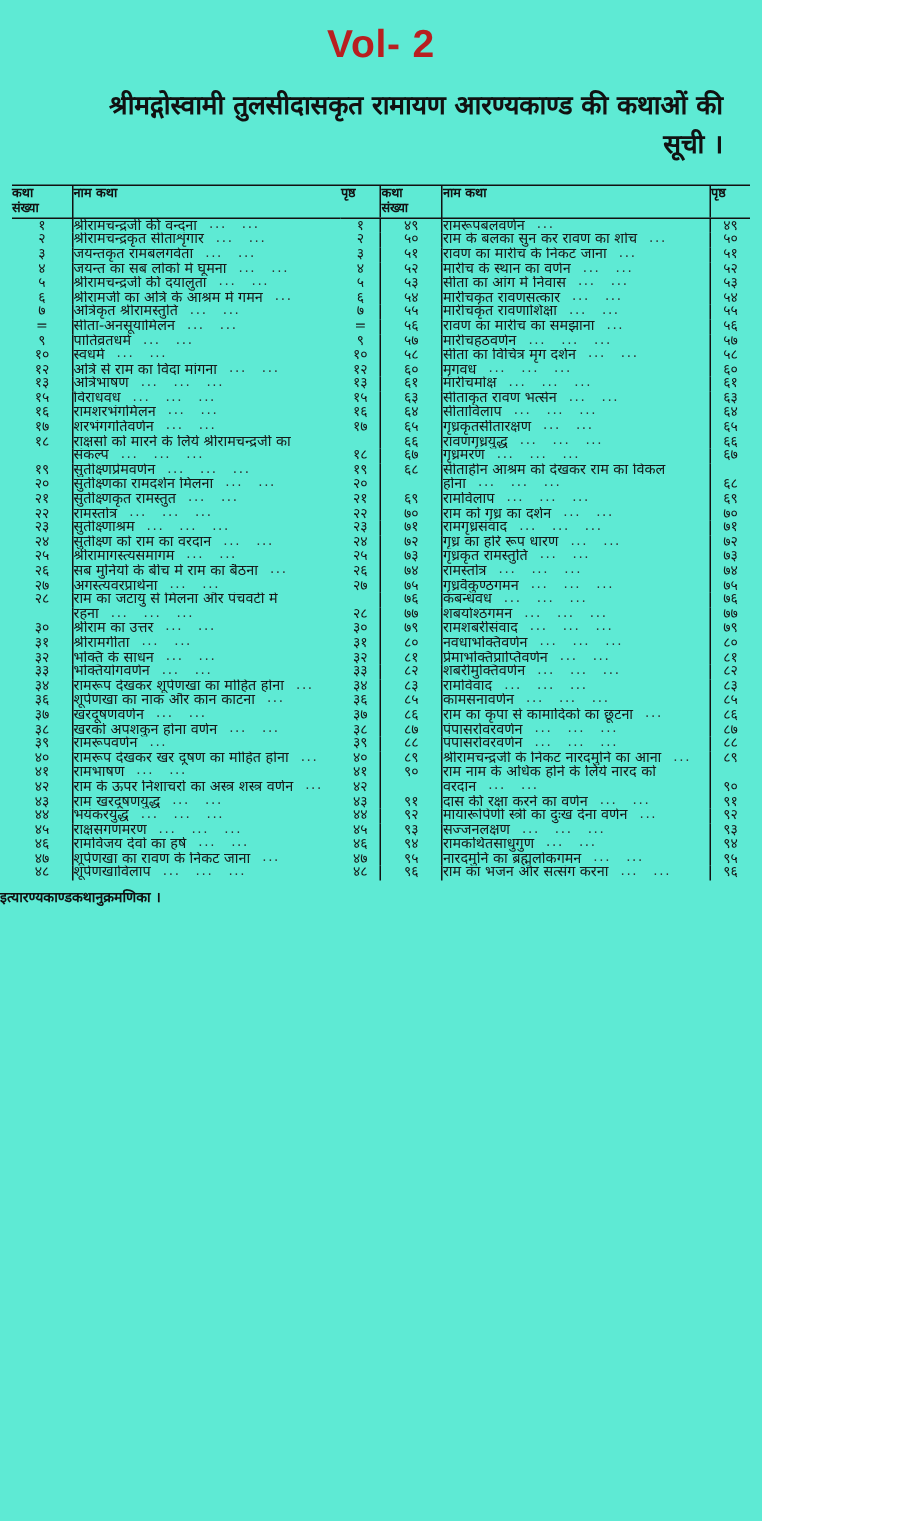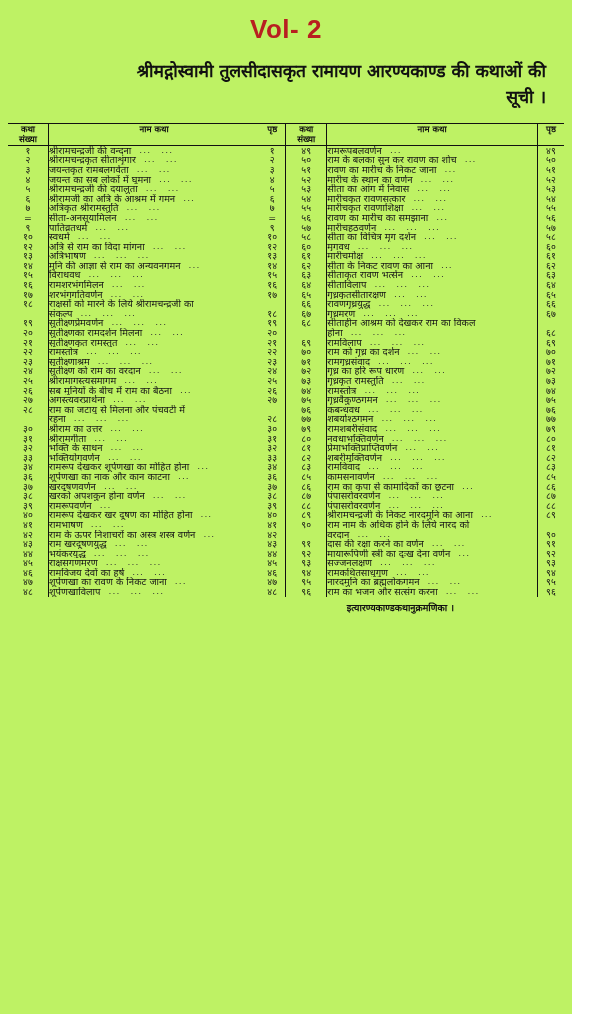--- a/index.html
+++ b/index.html
@@ -9,26 +9,26 @@
   }
   body {
     width: 600px;
     height: 1014px;
     font-family: "Liberation Serif", "DejaVu Serif", serif;
     color: #1a1a1a;
     position: relative;
     overflow: hidden;
   }
   .page {
-    width: 572px;
+    width: 508px;
     height: 1014px;
     box-sizing: border-box;
     padding: 0;
     position: relative;
-    background: #bef264;
+    background: #5eead4;
   }
 
   
   .vol-mark {
     text-align: center;
     font-family: "Liberation Sans", "DejaVu Sans", sans-serif;
     font-size: 26px;
     font-weight: 600;
     color: #b81f20;
     letter-spacing: 0.5px;
@@ -62,21 +62,21 @@
   table.toc th, table.toc td {
     padding: 0;
     vertical-align: top;
   }
 
   
   thead th {
     font-family: "DejaVu Sans", "Liberation Sans", sans-serif;
     font-size: 8.5px;
     font-weight: 700;
-    text-align: center;
+    text-align: left;
     padding: 3px 1px 4px 1px;
     border-bottom: 1px solid #111;
     line-height: 1.25;
     color: #111;
   }
   th.h-num  { width: 40px;  border-right: 1px solid #111; }
   th.h-name { }
   th.h-pg   { width: 26px; }
   th.h-num2 { width: 40px; border-left: 1px solid #111; border-right: 1px solid #111;}
   th.h-pg2  { width: 26px; border-left: 1px solid #111; }
@@ -131,21 +131,20 @@
   }
   .lead-a { margin-left: 8px; }
   .lead-b { margin-left: 10px; }
   .lead-c { margin-left: 10px; }
   .entry-txt { display: inline; }
   .cont-txt  { display: inline; }
 
   
   .colophon {
     margin-top: 4px;
-    text-align: right;
     padding-right: 118px;
     font-family: "DejaVu Sans", "Liberation Sans", sans-serif;
     font-size: 9.4px;
     font-weight: 600;
     color: #111;
   }
 </style>
 </head>
 <body>
 
@@ -267,28 +266,20 @@
           </tr>
           <tr>
             <td class="c-num">१३</td>
             <td class="c-name"><span class="entry-txt">अत्रिभाषण</span><span class="leader lead-a">...</span><span class="leader lead-b">...</span><span class="leader lead-c">...</span></td>
             <td class="c-pg">१३</td>
             <td class="c-num2">६१</td>
             <td class="c-name"><span class="entry-txt">मारीचमोक्ष</span><span class="leader lead-a">...</span><span class="leader lead-b">...</span><span class="leader lead-c">...</span></td>
             <td class="c-pg2">६१</td>
           </tr>
           <tr>
-            <td class="c-num">१४</td>
-            <td class="c-name"><span class="entry-txt">मुनि की आज्ञा से राम का अन्यवनगमन</span><span class="leader lead-a">...</span></td>
-            <td class="c-pg">१४</td>
-            <td class="c-num2">६२</td>
-            <td class="c-name"><span class="entry-txt">सीता के निकट रावण का आना</span><span class="leader lead-a">...</span></td>
-            <td class="c-pg2">६२</td>
-          </tr>
-          <tr>
             <td class="c-num">१५</td>
             <td class="c-name"><span class="entry-txt">विराधवध</span><span class="leader lead-a">...</span><span class="leader lead-b">...</span><span class="leader lead-c">...</span></td>
             <td class="c-pg">१५</td>
             <td class="c-num2">६३</td>
             <td class="c-name"><span class="entry-txt">सीताकृत रावण भर्त्सन</span><span class="leader lead-a">...</span><span class="leader lead-b">...</span></td>
             <td class="c-pg2">६३</td>
           </tr>
           <tr>
             <td class="c-num">१६</td>
             <td class="c-name"><span class="entry-txt">रामशरभंगमिलन</span><span class="leader lead-a">...</span><span class="leader lead-b">...</span></td>

